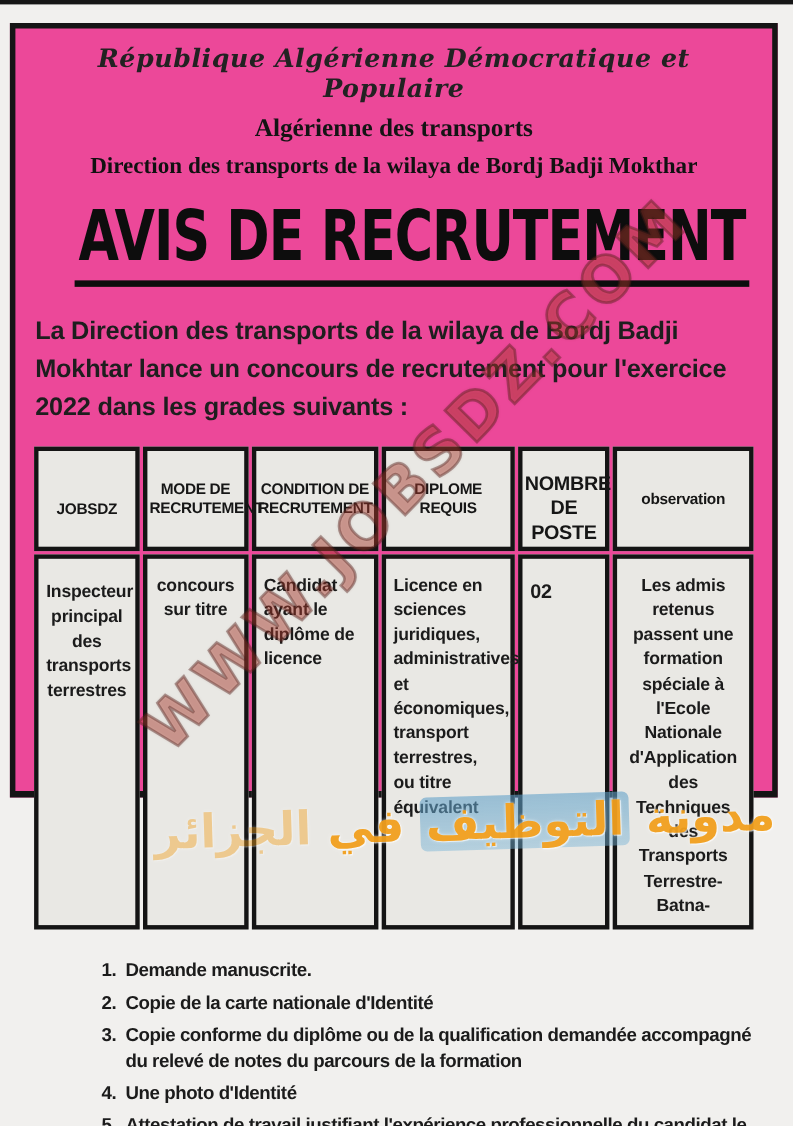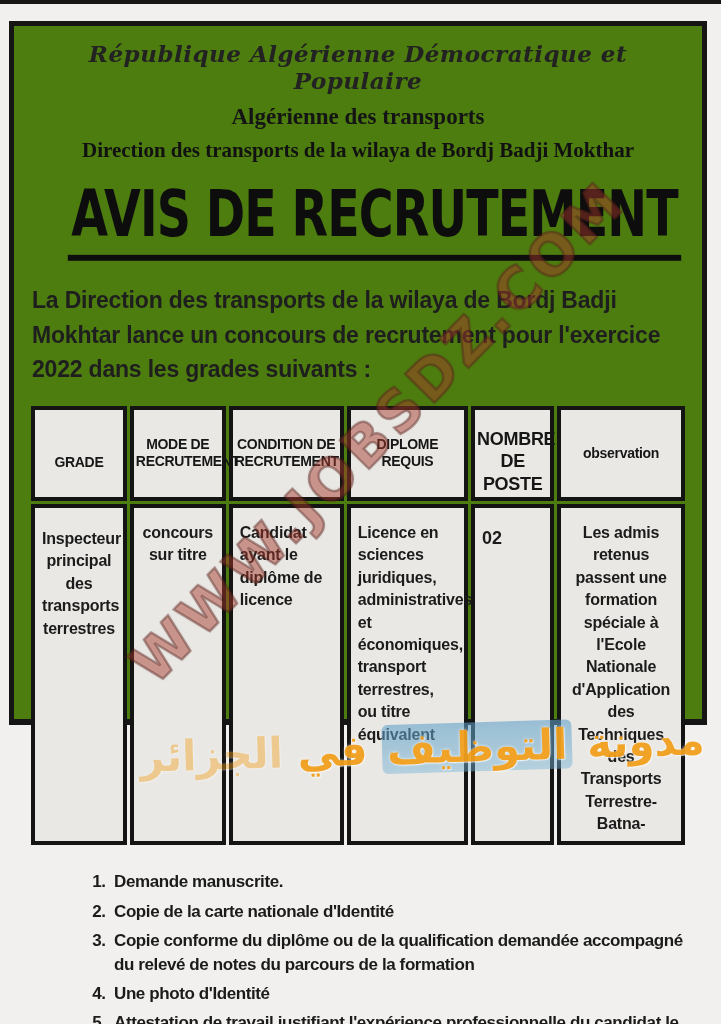--- a/index.html
+++ b/index.html
@@ -14,21 +14,21 @@
   }
   .scan-top-line {
     position:absolute; top:0; left:0; width:721px; height:4px;
     background:#161616;
   }
   .page-frame {
     position:absolute; left:9px; top:21px;
     width:698px; height:704px;
     border:5px solid #151515;
     border-bottom-width:6px;
-    background:#4d7c0f;
+    background:#ec4899;
     padding:8px 12px 0 12px;
   }
   
   .hdr-republic {
     text-align:center;
     font-family:"DejaVu Serif", serif;
     font-style:italic; font-weight:600;
     font-size:23px; color:#222;
     margin-top:6px; letter-spacing:0.5px;
   }
@@ -150,21 +150,21 @@
 
   <div class="title-wrap">
     <span class="notice-title">AVIS DE RECRUTEMENT</span>
   </div>
 
   <div class="intro">La Direction des transports de la wilaya de Bordj Badji Mokhtar lance un concours de recrutement pour l'exercice 2022 dans les grades suivants :</div>
 
   <table class="recruit">
     <thead>
       <tr>
-        <th class="c-grade">GRADE</th>
+        <th class="c-grade">JOBSDZ</th>
         <th class="c-mode">MODE DE RECRUTEMENT</th>
         <th class="c-cond">CONDITION DE RECRUTEMENT</th>
         <th class="c-dipl">DIPLOME REQUIS</th>
         <th class="c-nb">NOMBRE DE POSTE</th>
         <th class="c-obs">observation</th>
       </tr>
     </thead>
     <tbody>
       <tr>
         <td class="c-grade">Inspecteur principal des transports terrestres</td>

